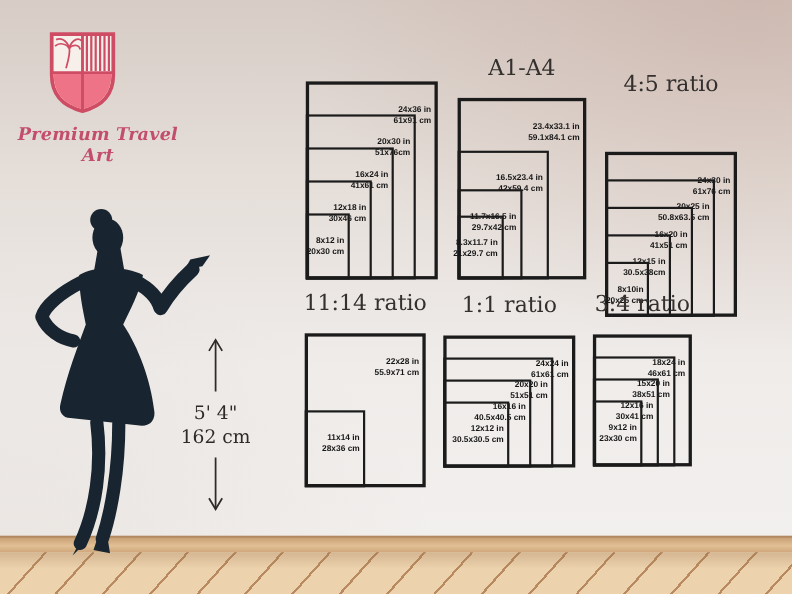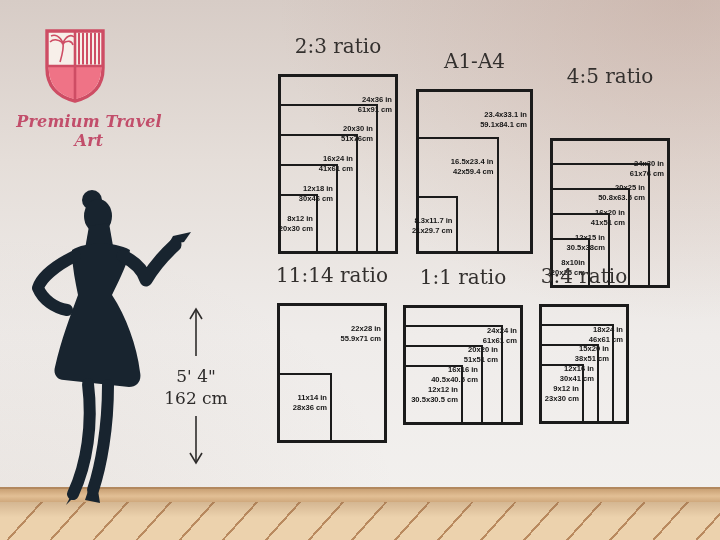--- a/index.html
+++ b/index.html
@@ -110,21 +110,20 @@
       <line x1="12" y1="3" x2="12" y2="50"></line>
       <path d="M6,13 L12,3 L18,13"></path>
       <line x1="12" y1="110" x2="12" y2="157"></line>
       <path d="M6,147 L12,157 L18,147"></path>
     </g>
   </svg>
   <div class="h-text h-ft">5' 4"</div>
   <div class="h-text h-cm">162 cm</div>
 
   <div class="chart c23" style="width: 120px;">
-    <div class="chart-title">2:3 ratio</div>
     <div class="chart-box" style="width: 120px; height: 180px;">
         <div class="rect outer" style="width: 120px; height: 180px;">
           <div class="rlabel">
             <div>24x36 in</div>
             <div>61x91 cm</div>
           </div>
         </div>
         <div class="rect" style="width: 100px; height: 150px;">
           <div class="rlabel">
             <div>20x30 in</div>
@@ -159,20 +158,26 @@
             <div>23.4x33.1 in</div>
             <div>59.1x84.1 cm</div>
           </div>
         </div>
         <div class="rect" style="width: 82.5px; height: 117px;">
           <div class="rlabel">
             <div>16.5x23.4 in</div>
             <div>42x59.4 cm</div>
           </div>
         </div>
+        <div class="rect" style="width: 58.5px; height: 82.5px;">
+          <div class="rlabel">
+            <div>11.7x16.5 in</div>
+            <div>29.7x42 cm</div>
+          </div>
+        </div>
         <div class="rect" style="width: 41.5px; height: 58.5px;">
           <div class="rlabel">
             <div>8.3x11.7 in</div>
             <div>21x29.7 cm</div>
           </div>
         </div>
       </div>
   </div>
   <div class="chart c45" style="width: 120px;">
     <div class="chart-title">4:5 ratio</div>

